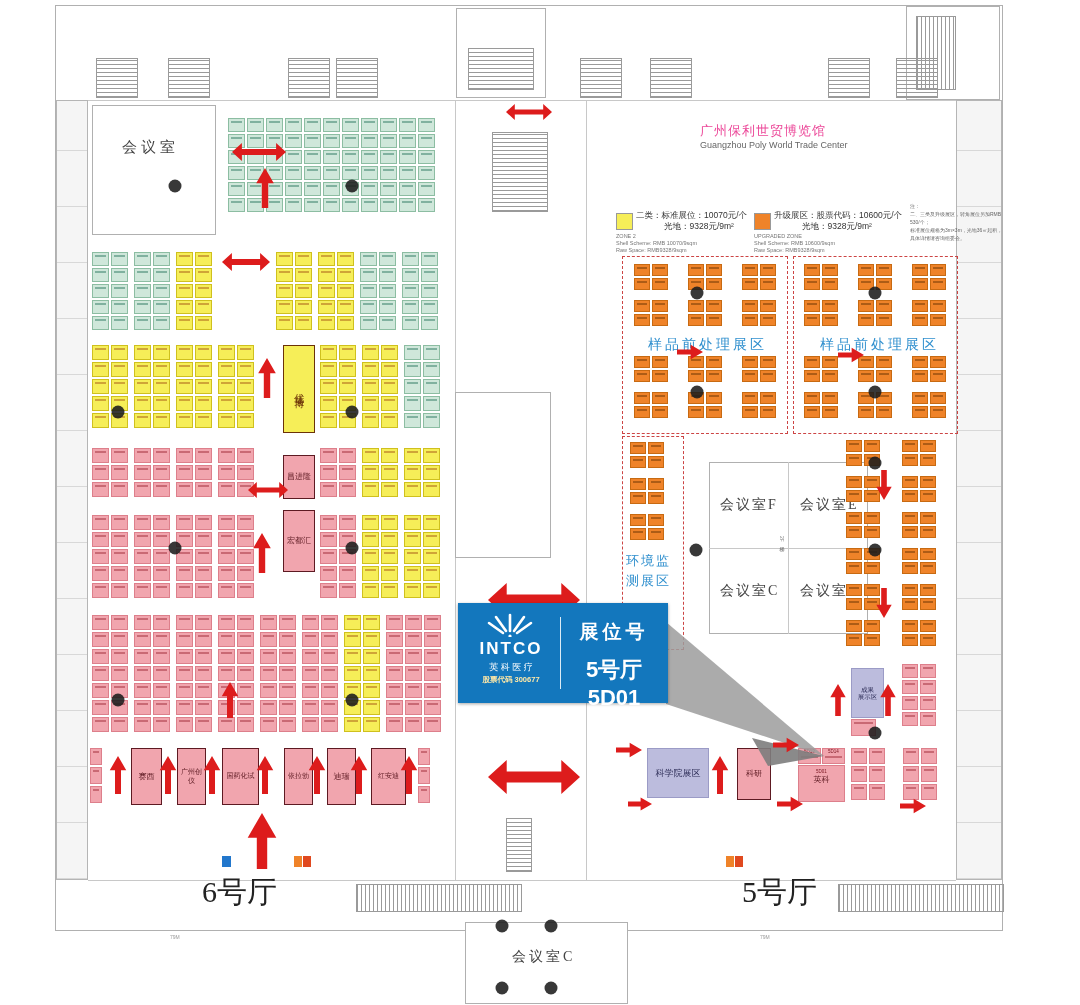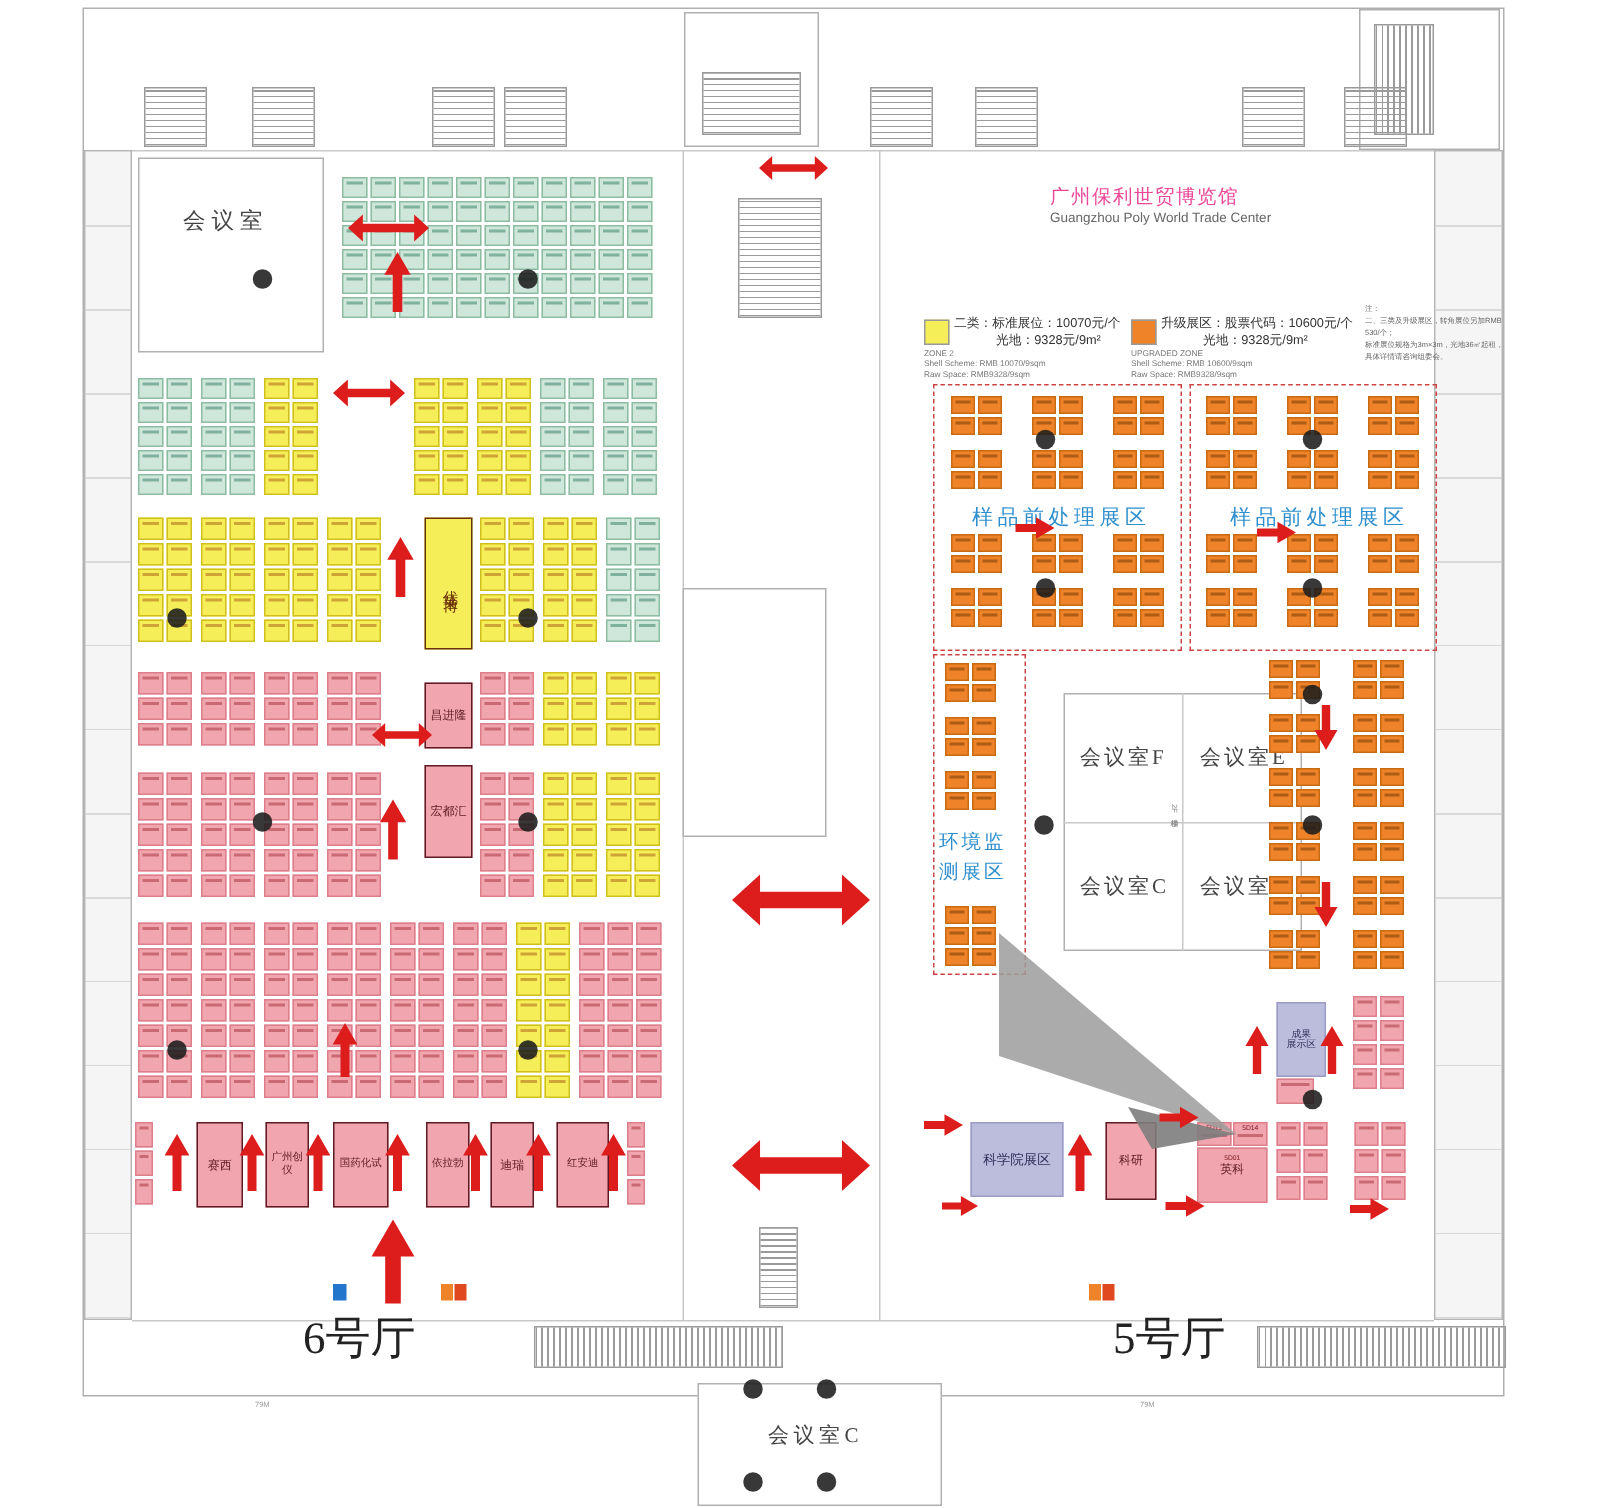--- a/index.html
+++ b/index.html
@@ -855,14 +855,32 @@
       <circle cx="875" cy="463" r="6.5" fill="#1c1c1c" opacity="0.88"></circle>
       <circle cx="696" cy="550" r="6.5" fill="#1c1c1c" opacity="0.88"></circle>
       <circle cx="875" cy="550" r="6.5" fill="#1c1c1c" opacity="0.88"></circle>
       <circle cx="875" cy="733" r="6.5" fill="#1c1c1c" opacity="0.88"></circle>
       <circle cx="502" cy="926" r="6.5" fill="#1c1c1c" opacity="0.88"></circle>
       <circle cx="551" cy="926" r="6.5" fill="#1c1c1c" opacity="0.88"></circle>
       <circle cx="502" cy="988" r="6.5" fill="#1c1c1c" opacity="0.88"></circle>
       <circle cx="551" cy="988" r="6.5" fill="#1c1c1c" opacity="0.88"></circle>
     </svg>
 
+  <div class="abs" id="callout" style="left: 458px; top: 603px; width: 210px; height: 100px; background: rgb(19, 119, 189);">
+    <svg width="48" height="26" viewBox="0 0 48 26" style="position:absolute;left:28px;top:8px;">
+      <g stroke="#fff" stroke-width="2.6" stroke-linecap="round">
+        <line x1="24" y1="20" x2="24" y2="4"></line>
+        <line x1="20" y1="20" x2="10" y2="6"></line>
+        <line x1="28" y1="20" x2="38" y2="6"></line>
+        <line x1="17" y1="22" x2="3" y2="12"></line>
+        <line x1="31" y1="22" x2="45" y2="12"></line>
+      </g>
+      <circle cx="24" cy="25" r="1.6" fill="#fff"></circle>
+    </svg>
+    <div class="abs" style="left:13px;top:36px;width:80px;text-align:center;font-size:17px;font-weight:bold;letter-spacing:2px;">INTCO</div>
+    <div class="abs" style="left:13px;top:58px;width:80px;text-align:center;font-size:9px;">英 科 医 疗</div>
+    <div class="abs" style="left:13px;top:72px;width:80px;text-align:center;font-size:7.5px;font-weight:bold;color:#ffe9a8;">股票代码 300677</div>
+    <div class="divider"></div>
+    <div class="abs" style="left:108px;top:16px;width:96px;text-align:center;font-size:19px;font-weight:bold;letter-spacing:4px;">展位号</div>
+    <div class="abs" style="left:104px;top:52px;width:104px;text-align:center;font-size:22px;font-weight:bold;">5号厅5D01</div>
+  </div>
 
 </div>
 
 </body></html>

